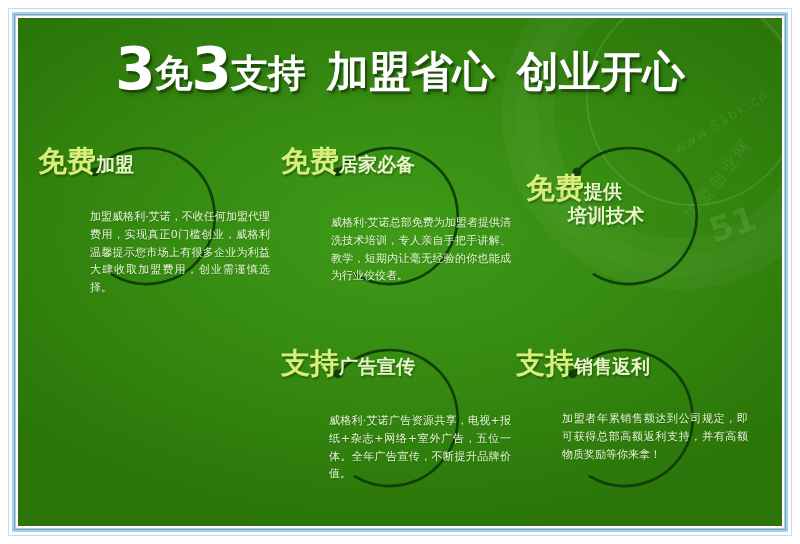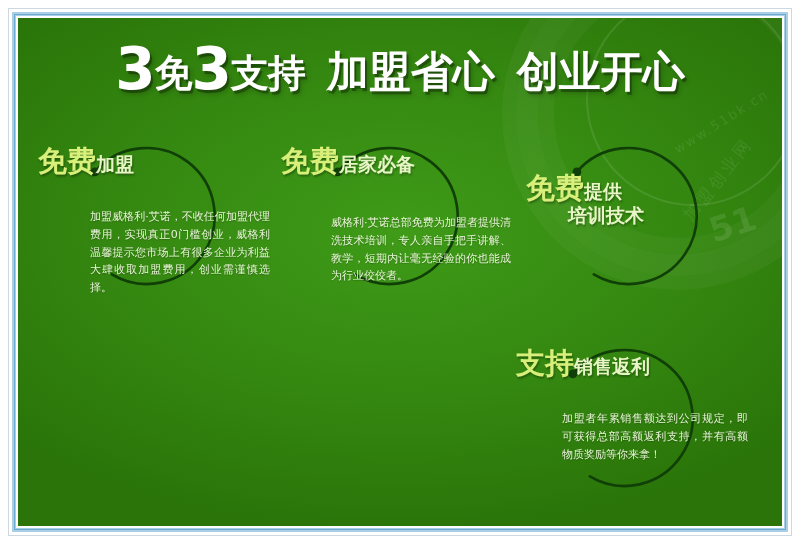--- a/index.html
+++ b/index.html
@@ -294,20 +294,32 @@
             <circle cx="40.9" cy="43.9" r="4.4" fill="#103f07"></circle>
           </svg>
         </div>
         <div class="cell-head">
           <span class="kw">免费</span><span class="sub">提供</span>
           <span class="sub2">培训技术</span>
         </div>
       </div>
 
 
+      <div class="cell c4">
+        <div class="ring">
+          <svg width="184" height="184" viewBox="0 0 184 184">
+            <path d="M 40.9 43.9 A 68 68 0 1 1 57.8 146.4" fill="none" stroke="#103f07" stroke-width="2.6" stroke-linecap="round"></path>
+            <circle cx="40.9" cy="43.9" r="4.4" fill="#103f07"></circle>
+          </svg>
+        </div>
+        <div class="cell-head">
+          <span class="kw">支持</span><span class="sub">广告宣传</span>
+        </div>
+        <div class="cell-body">威格利·艾诺广告资源共享，电视+报纸+杂志+网络+室外广告，五位一体。全年广告宣传，不断提升品牌价值。</div>
+      </div>
 
       <div class="cell c5">
         <div class="ring">
           <svg width="184" height="184" viewBox="0 0 184 184">
             <path d="M 40.9 43.9 A 68 68 0 1 1 57.8 146.4" fill="none" stroke="#103f07" stroke-width="2.6" stroke-linecap="round"></path>
             <circle cx="40.9" cy="43.9" r="4.4" fill="#103f07"></circle>
           </svg>
         </div>
         <div class="cell-head">
           <span class="kw">支持</span><span class="sub">销售返利</span>

